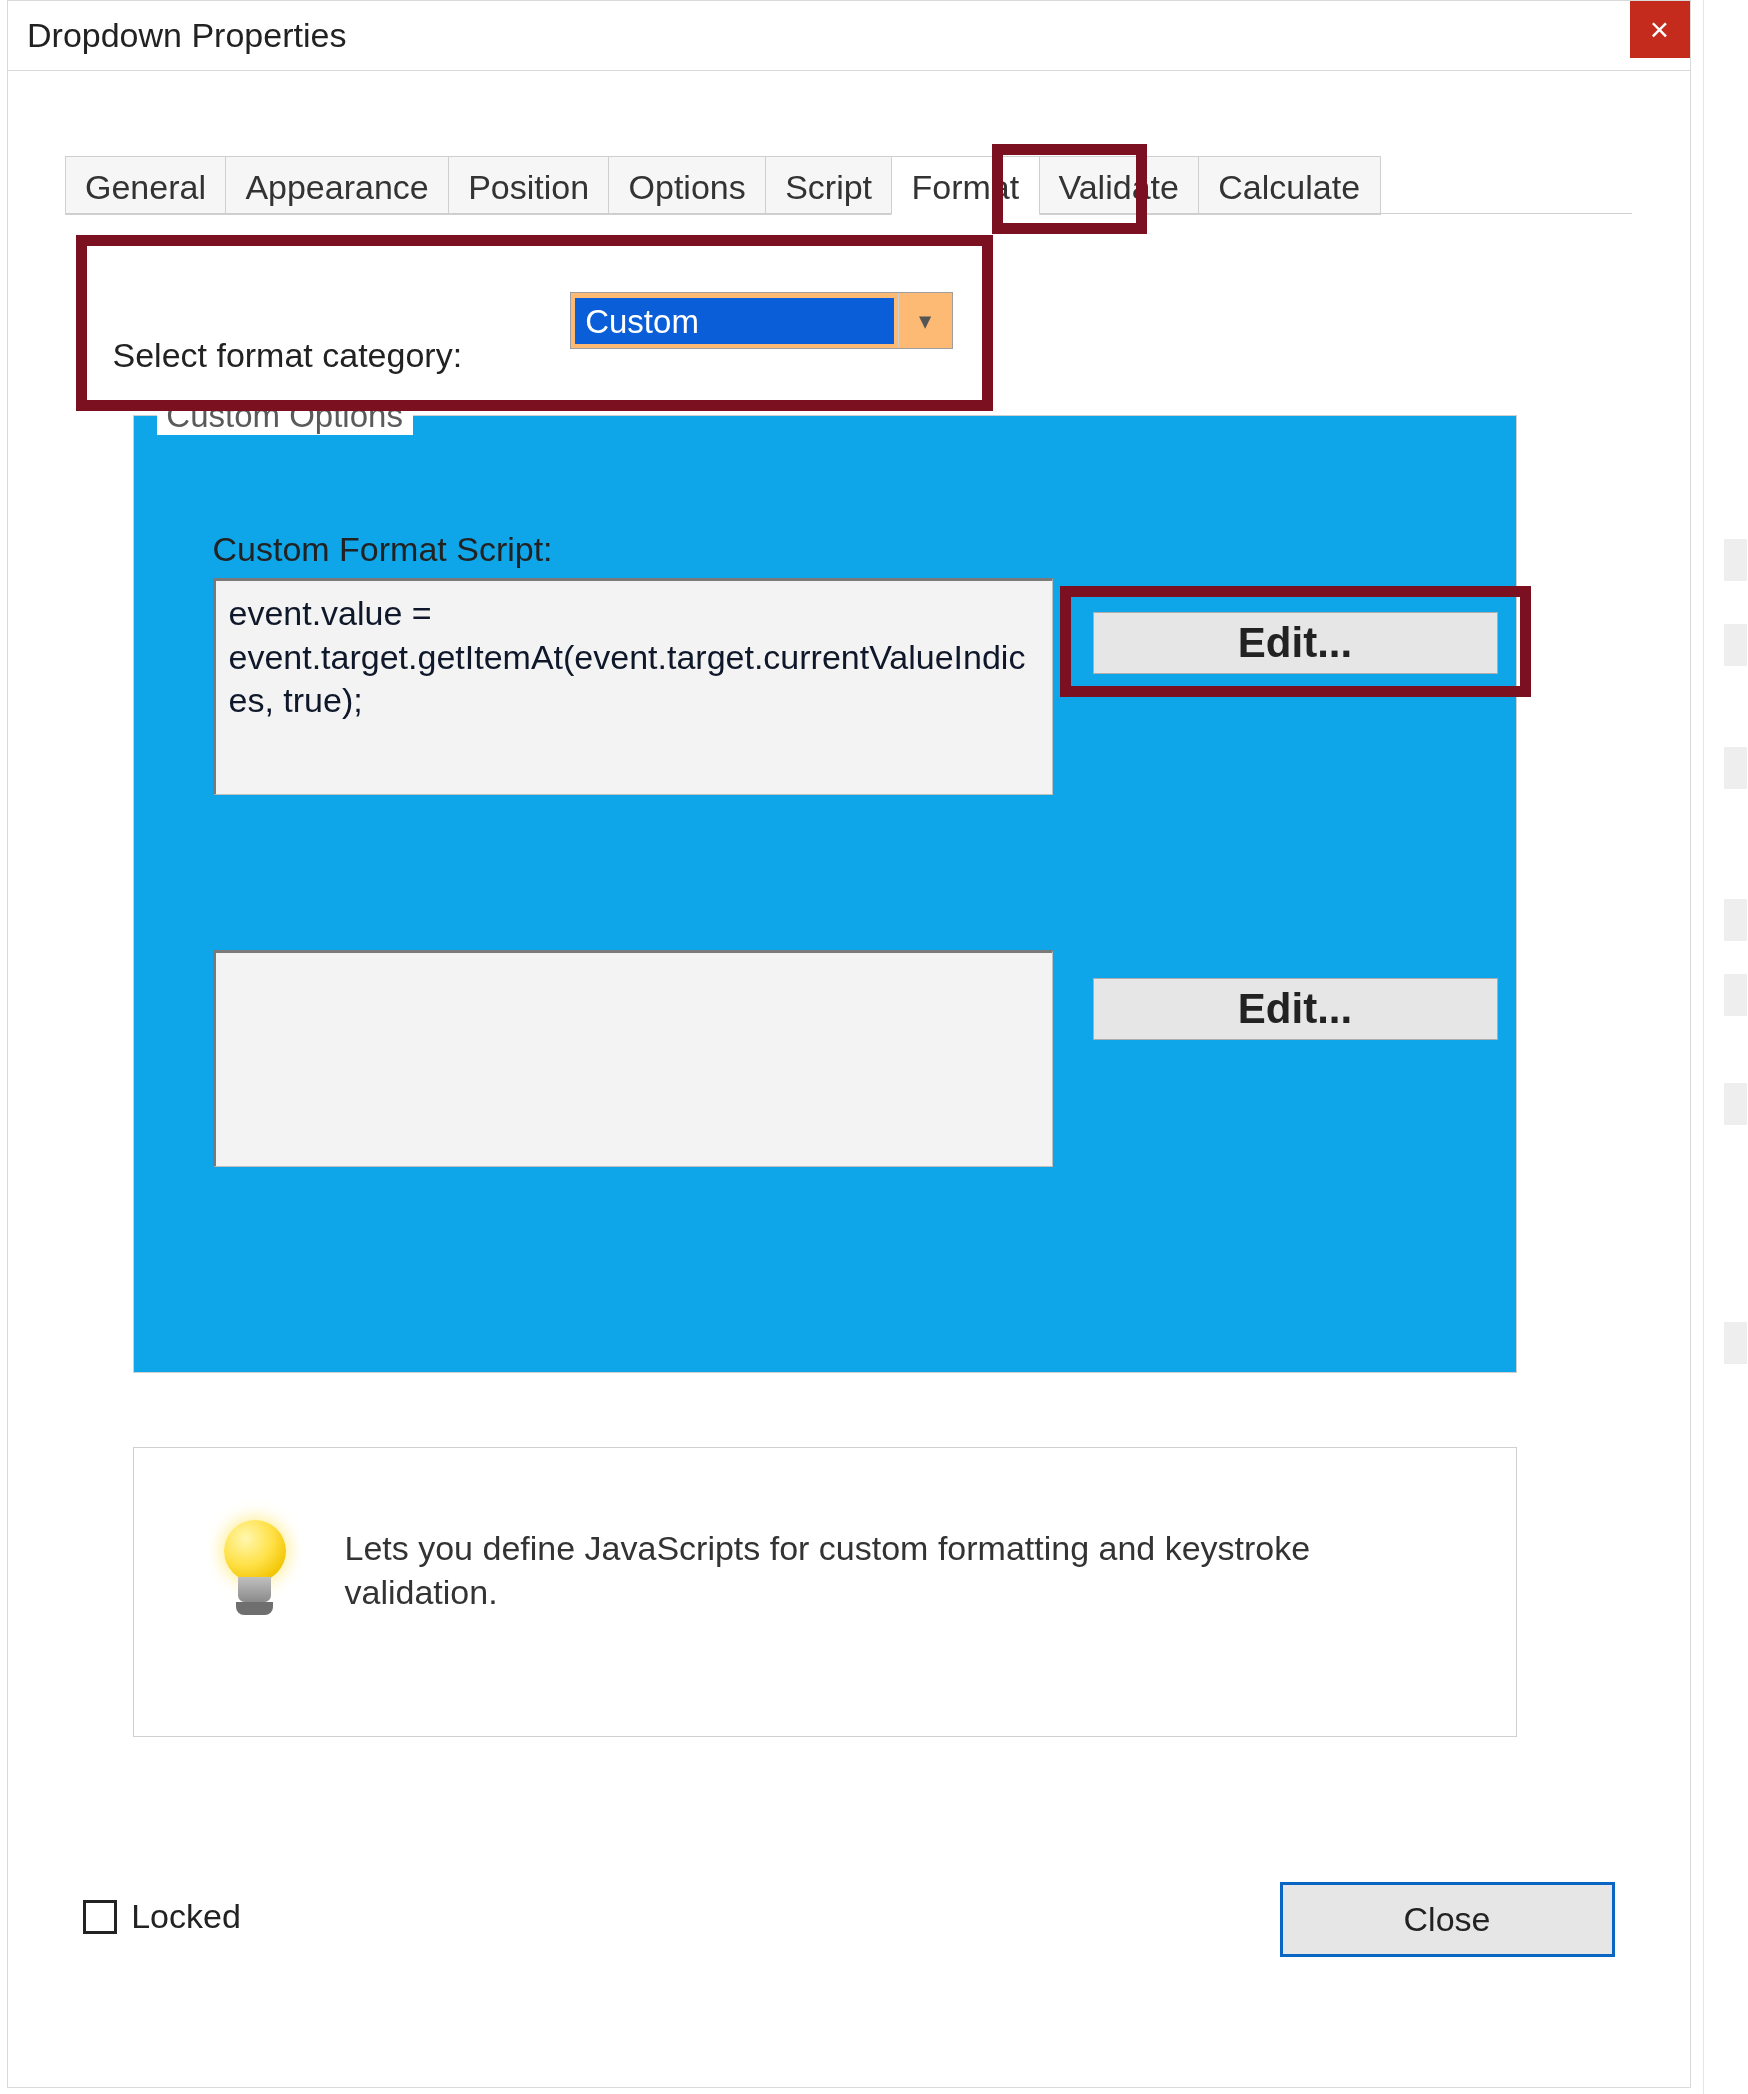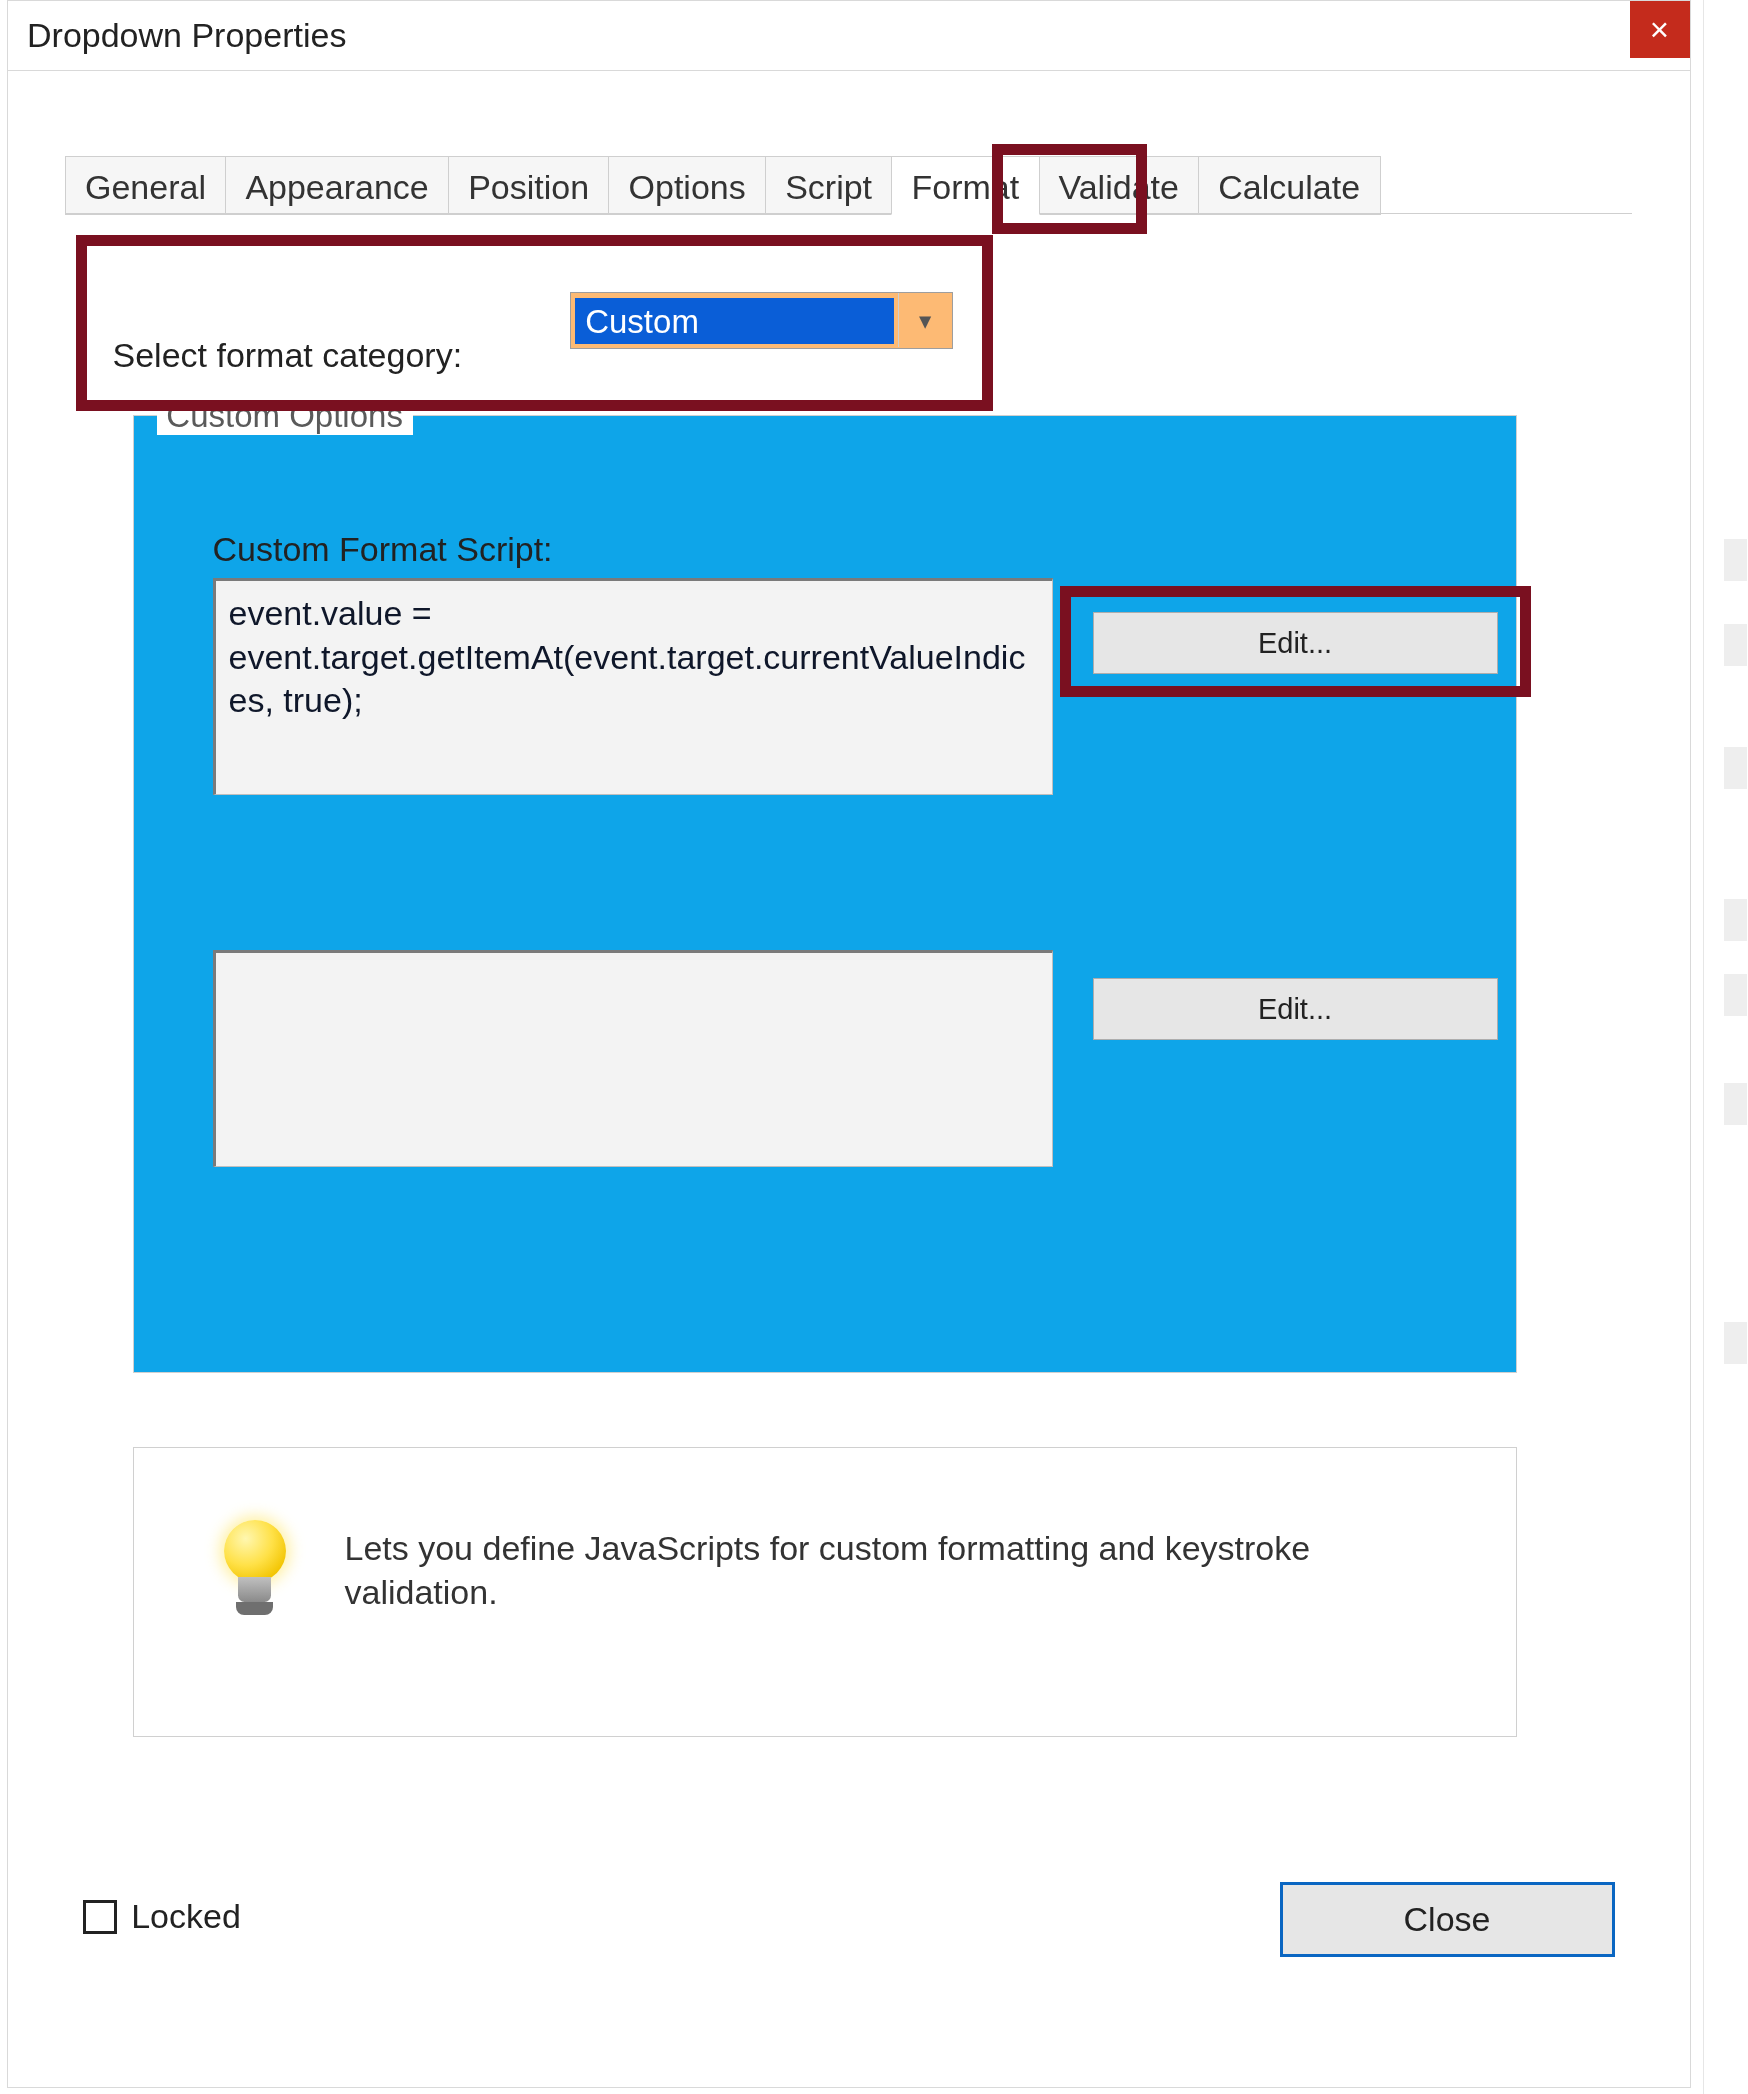--- a/index.html
+++ b/index.html
@@ -180,24 +180,25 @@
     font-size: 34px;
     color: #0f172a;
     line-height: 1.28;
     overflow: hidden;
     white-space: pre-wrap;
     word-break: break-word;
   }
   .btn {
     border: 1.6px solid #adadad;
     background: #e6e6e6;
-    font-size: 29px;
+    font-size: 42px;
     color: #222;
     display: flex; align-items: center; justify-content: center;
     cursor: default;
+    font-weight: bold;
   }
   .btn-edit1 {
     position: absolute;
     left: 1085px; top: 611px;
     width: 405px; height: 62px;
   }
   .lbl-keystroke-script {
     position: absolute;
     left: 205px; top: 878px;
     font-size: 34px;

